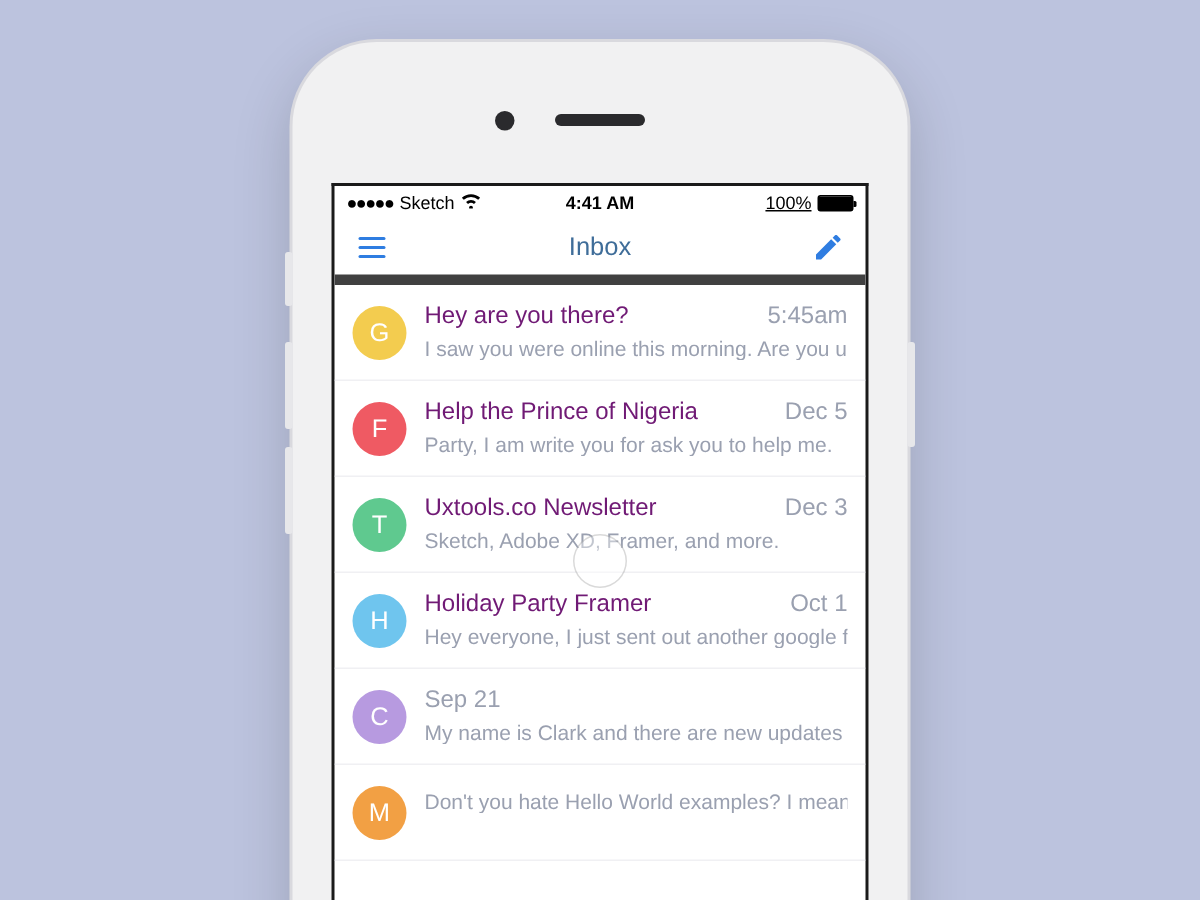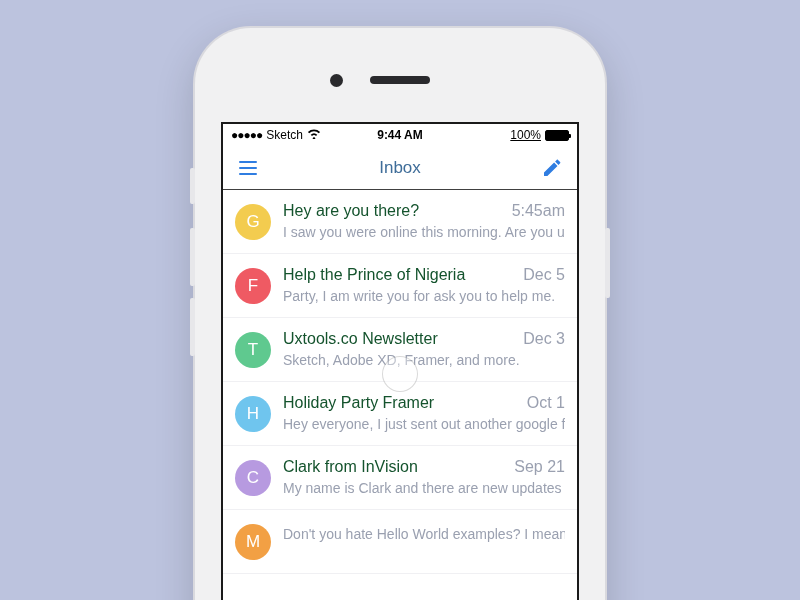--- a/index.html
+++ b/index.html
@@ -87,21 +87,21 @@
   }
   .battery::after {
     content: ""; position: absolute; right: -3px; top: 3px;
     width: 2px; height: 4px; background: #000; border-radius: 0 1px 1px 0;
   }
   .battery i { display:block; height:100%; width:100%; background:#000; }
 
   
   .navbar {
     height: 44px;
-    border-bottom: 1px solid #404040;
+    border-bottom: 7px solid #404040;
     display: flex;
     align-items: center;
     justify-content: space-between;
     padding: 0 12px;
   }
   .nav-title { color: #3f6d99; font-size: 17px; font-weight: 500; }
   .icon-btn { width: 26px; height: 26px; display:flex; align-items:center; justify-content:center; cursor:pointer; }
   .hamburger, .hamburger::before, .hamburger::after {
     display:block; width:18px; height:2px; background:#2f7de1; border-radius:1px; position:relative;
   }
@@ -124,21 +124,21 @@
     color: #fff;
     font-size: 17px;
     font-weight: 400;
     display: flex; align-items: center; justify-content: center;
     flex: none;
     margin-top: 2px;
   }
   .content { flex: 1; min-width: 0; }
   .line1 { display:flex; align-items:baseline; gap:8px; }
   .subject {
-    color: #14532d;
+    color: #701a75;
     font-size: 16px;
     font-weight: 500;
     white-space: nowrap; overflow:hidden; text-overflow: ellipsis;
     flex: 1;
   }
   .date {
     color: #9aa0b0;
     font-size: 16px;
     flex: none;
   }
@@ -174,21 +174,21 @@
   <div class="screen">
 
     <div class="status">
       <span class="dots">●●●●●</span>
       <span>Sketch</span>
       <span class="wifi">
         <svg width="14" height="11" viewBox="0 0 14 11">
             <path fill="#000" d="M7 9.2a1.3 1.3 0 1 0 0 2.6 1.3 1.3 0 0 0 0-2.6Zm-3.3-2.5 1.3 1.3a3 3 0 0 1 4 0l1.3-1.3a4.8 4.8 0 0 0-6.6 0ZM.9 3.9l1.3 1.3a7 7 0 0 1 9.6 0l1.3-1.3a8.8 8.8 0 0 0-12.2 0Z"></path>
           </svg>
       </span>
-      <span class="clock">9:44 AM</span>
+      <span class="clock">4:41 AM</span>
       <span class="right">
         <span>100%</span>
         <span class="battery">
             <i></i>
           </span>
       </span>
     </div>
 
     <div class="navbar">
       <span class="icon-btn">
@@ -240,21 +240,20 @@
               <div class="subject">Holiday Party Framer</div>
               <div class="date">Oct 1</div>
             </div>
             <div class="preview">Hey everyone, I just sent out another google fon</div>
           </div>
         </div>
         <div class="row">
           <div class="avatar" style="background:#b79ae0">C</div>
           <div class="content">
             <div class="line1">
-              <div class="subject">Clark from InVision</div>
               <div class="date">Sep 21</div>
             </div>
             <div class="preview">My name is Clark and there are new updates to</div>
           </div>
         </div>
         <div class="row">
           <div class="avatar" style="background:#f2a044">M</div>
           <div class="content">
             <div class="preview">Don't you hate Hello World examples? I mean, g</div>
           </div>

